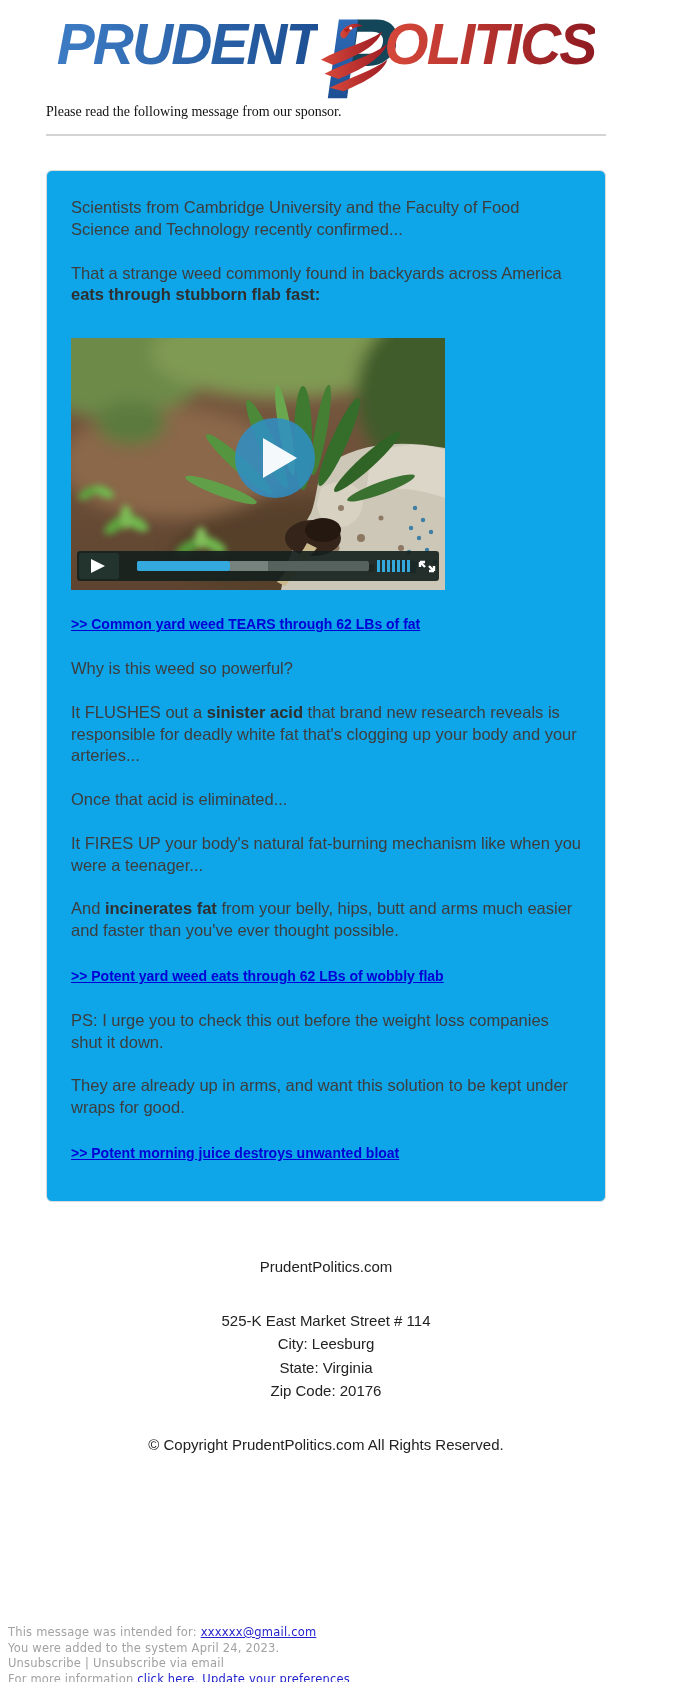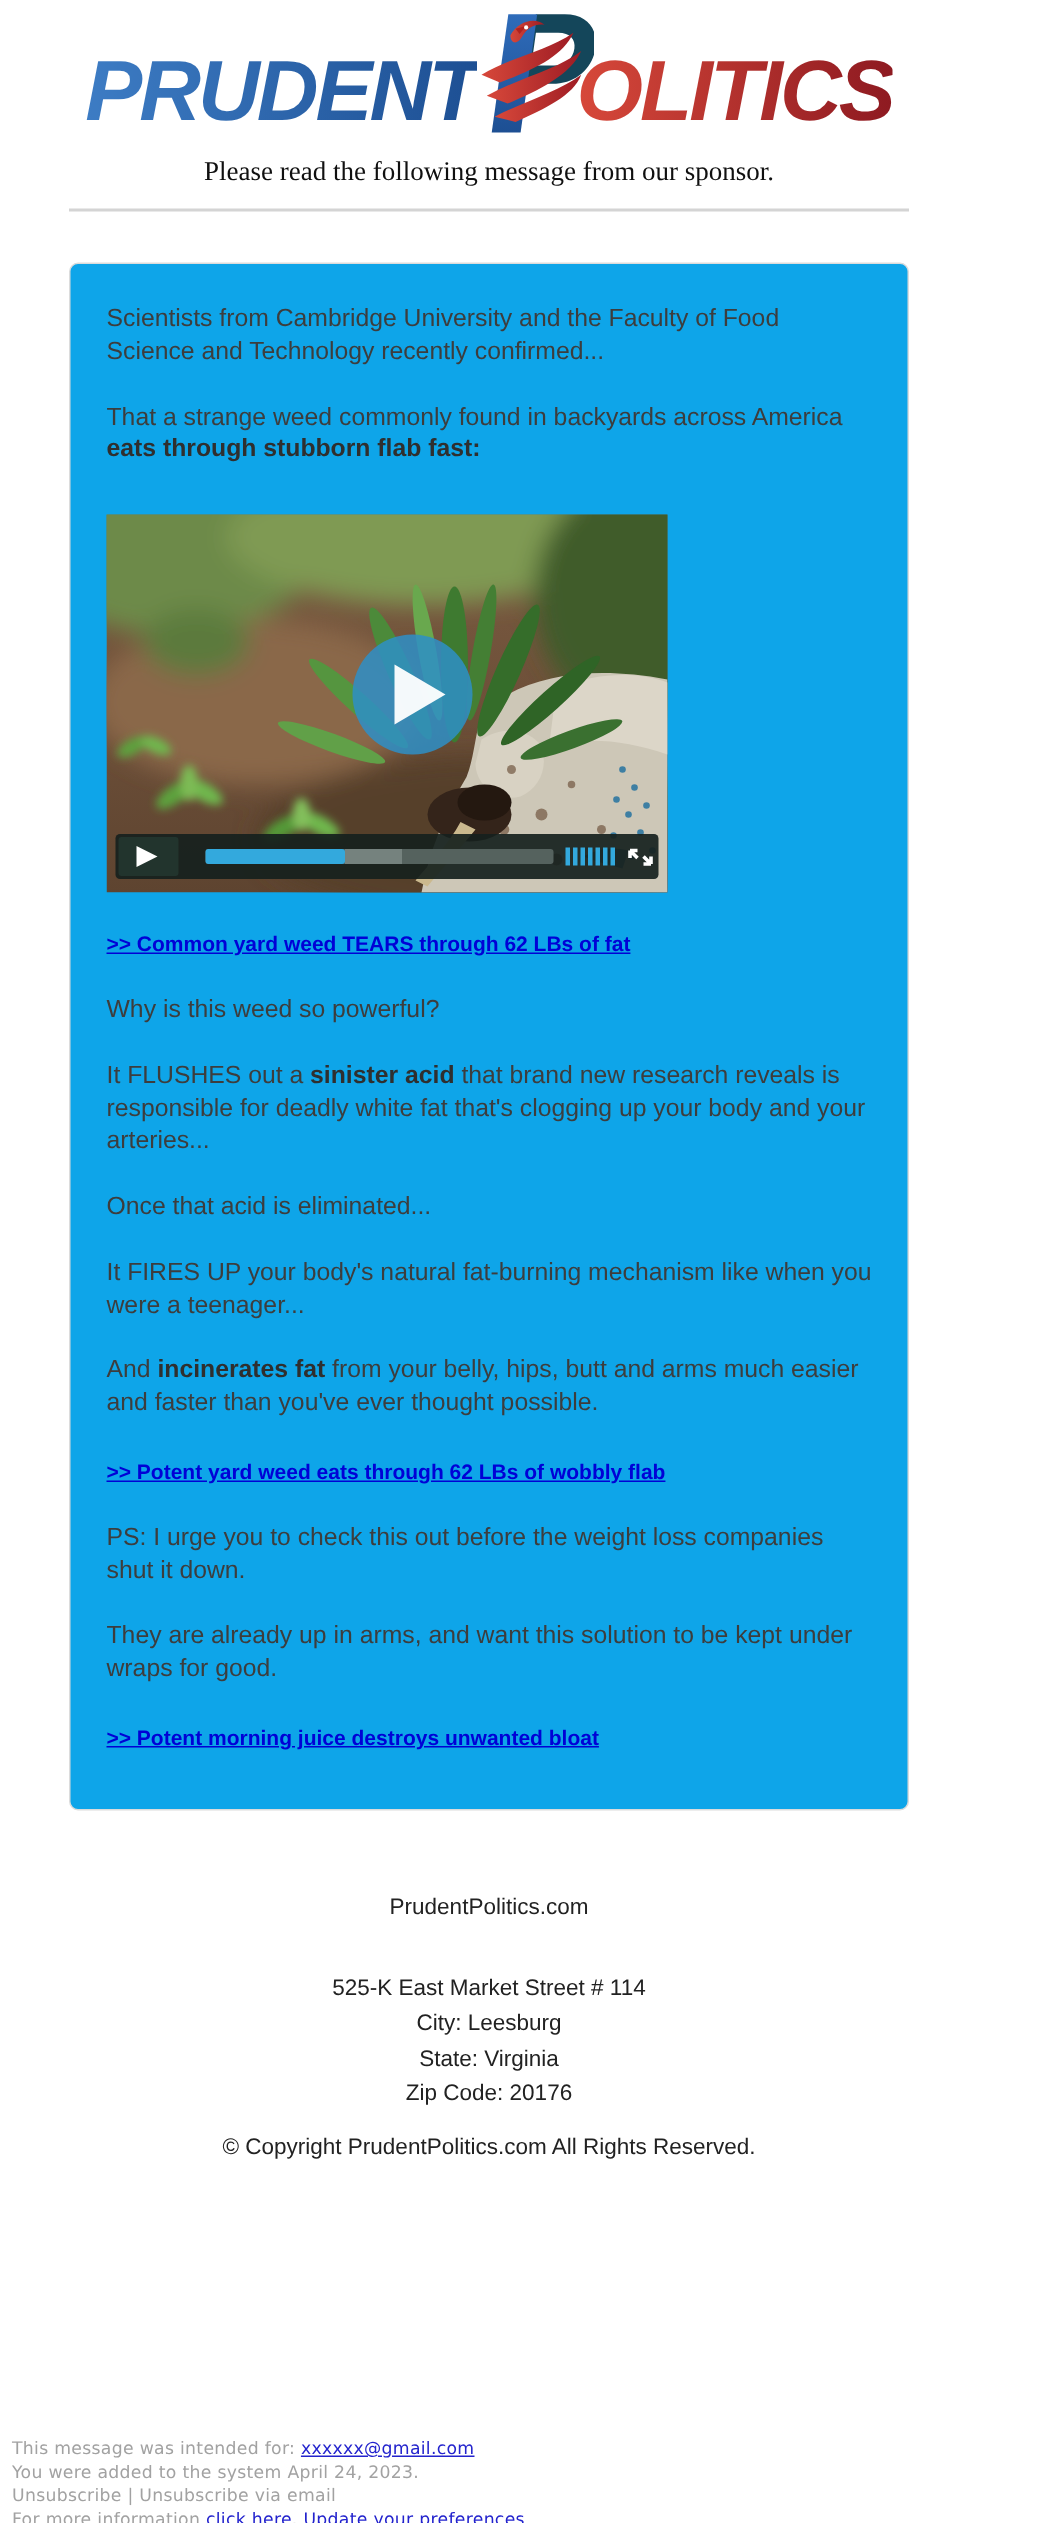--- a/index.html
+++ b/index.html
@@ -3,48 +3,48 @@
 <meta charset="utf-8">
 <style>
   html,body{margin:0;padding:0;}
   body{
     width:700px;height:1682px;background:#ffffff;overflow:hidden;
     font-family:"Liberation Sans",sans-serif;color:#3d3d3d;
   }
   .email-col{width:560px;margin-left:46px;}
 
   
-  .logo-row{display:flex;align-items:flex-end;justify-content:center;margin-top:16px;height:74px;}
+  .logo-row{display:flex;align-items:flex-start;justify-content:center;margin-top:16px;height:74px;}
   .logo-word{font-style:italic;font-weight:700;font-size:57px;letter-spacing:-2px;
     -webkit-background-clip:text;background-clip:text;color:transparent;line-height:1;}
   .logo-prudent{background-image:linear-gradient(90deg,#3d7cc4,#1d4f93);}
   .logo-olitics{background-image:linear-gradient(90deg,#d7483a,#8e1a21);margin-left:-4px;}
   .logo-eagle{width:80px;height:84px;margin:0 -8px 0 -2px;flex:0 0 auto;}
 
-  .tagline{font-family:"Liberation Serif",serif;font-size:18px;color:#101010;
-    text-align:center;margin-top:14px;}
+  .tagline{font-family:"Liberation Serif",serif;font-size:14px;color:#101010;
+    text-align:left;margin-top:14px;}
   .head-rule{border:none;border-top:2px solid #d4d4d4;margin:14px 0 0 0;width:560px;}
 
   
   .msg-box{margin-top:34px;border:1px solid #dcdcdc;border-radius:6px;background:#0ea5e9;
     padding:4px 24px 14px 24px;}
   .msg-box p{font-size:16.5px;line-height:1.32;margin:22px 0;color:#3d3d3d;}
   .msg-box b{color:#2f2f2f;}
   a.cta{display:block;font-size:14px;font-weight:700;color:#0101d6;
     text-decoration:underline;margin:26px 0;cursor:pointer;}
 
   
   .video-wrap{position:relative;width:374px;height:252px;margin:32px 0 4px 0;}
   .video-wrap svg{display:block;}
 
   
   .footer{ text-align:center;font-size:15px;color:#222;}
   .footer-site{margin-top:56px;}
   .footer-address{margin-top:34px;line-height:1.55;}
-  .footer-copy{margin-top:16px;}
+  .footer-copy{margin-top:34px;}
 
   
   .fine-print{position:absolute;left:8px;top:1589px;font-family:"DejaVu Sans",sans-serif;
     font-size:11.5px;line-height:1.36;color:#a2a2a2;letter-spacing:.2px;margin-top:36px;}
   .fine-print a{color:#2323cd;text-decoration:underline;cursor:pointer;}
 </style>
 </head>
 <body>
 
 <div class="email-col">

